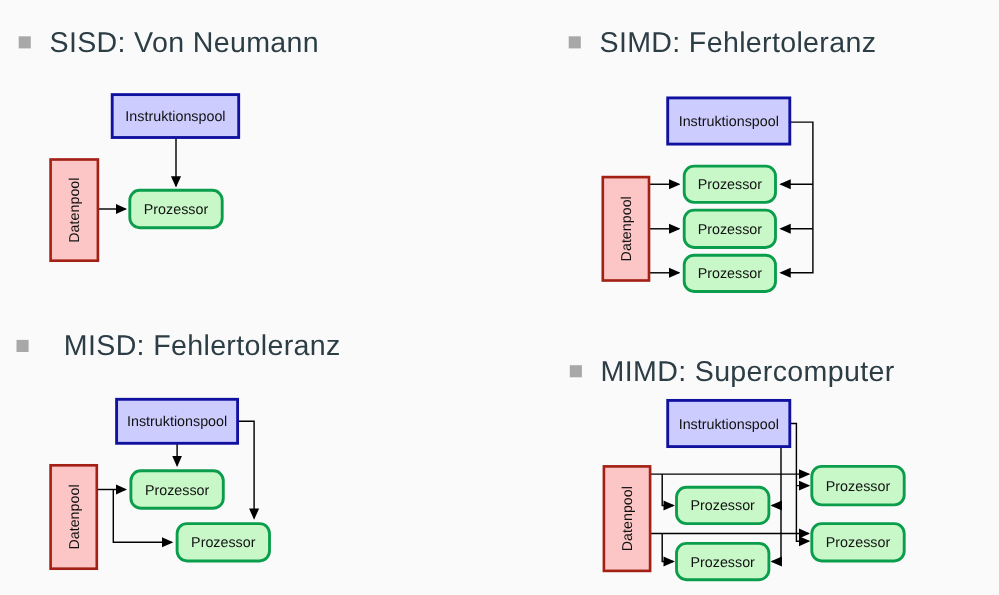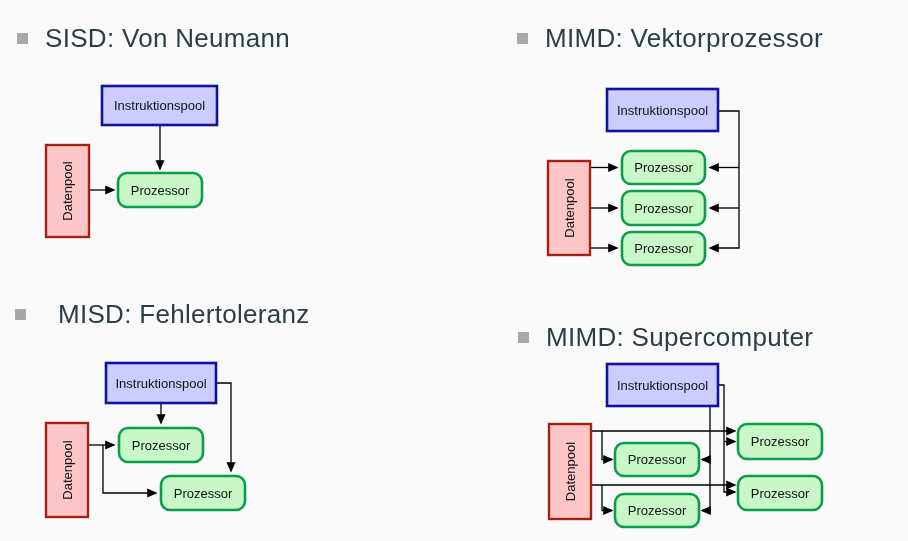--- a/index.html
+++ b/index.html
@@ -45,21 +45,21 @@
 <body>
 
 <div class="slide">
 
   <div class="heading" style="left:17px;top:22px;">
     <span class="bullet"></span>
     <span class="htext">SISD: Von Neumann</span>
   </div>
   <div class="heading" style="left:517px;top:22px;">
     <span class="bullet"></span>
-    <span class="htext">MIMD: Vektorprozessor</span>
+    <span class="htext">SIMD: Fehlertoleranz</span>
   </div>
   <div class="heading" style="left:15px;top:298px;gap:32px;">
     <span class="bullet"></span>
     <span class="htext">MISD: Fehlertoleranz</span>
   </div>
   <div class="heading" style="left:518px;top:294px;margin-top:27px;">
     <span class="bullet"></span>
     <span class="htext">MIMD: Supercomputer</span>
   </div>
 

